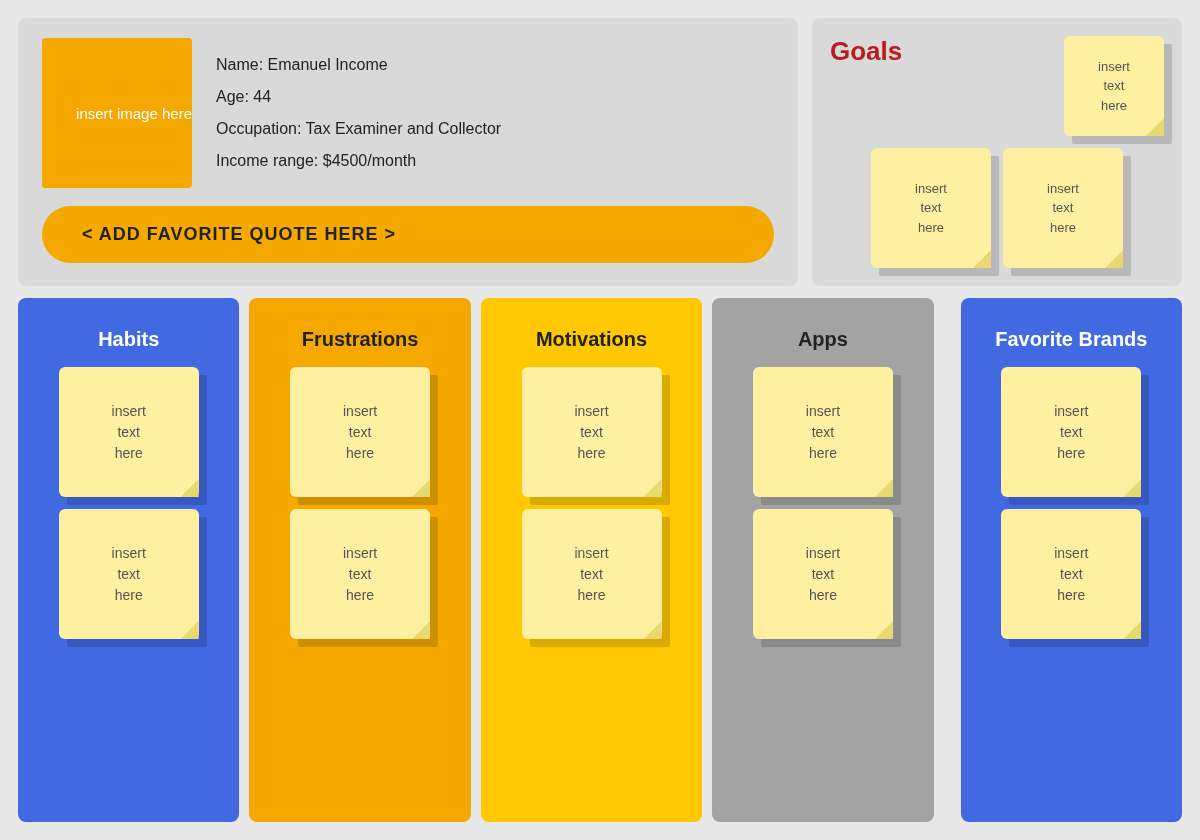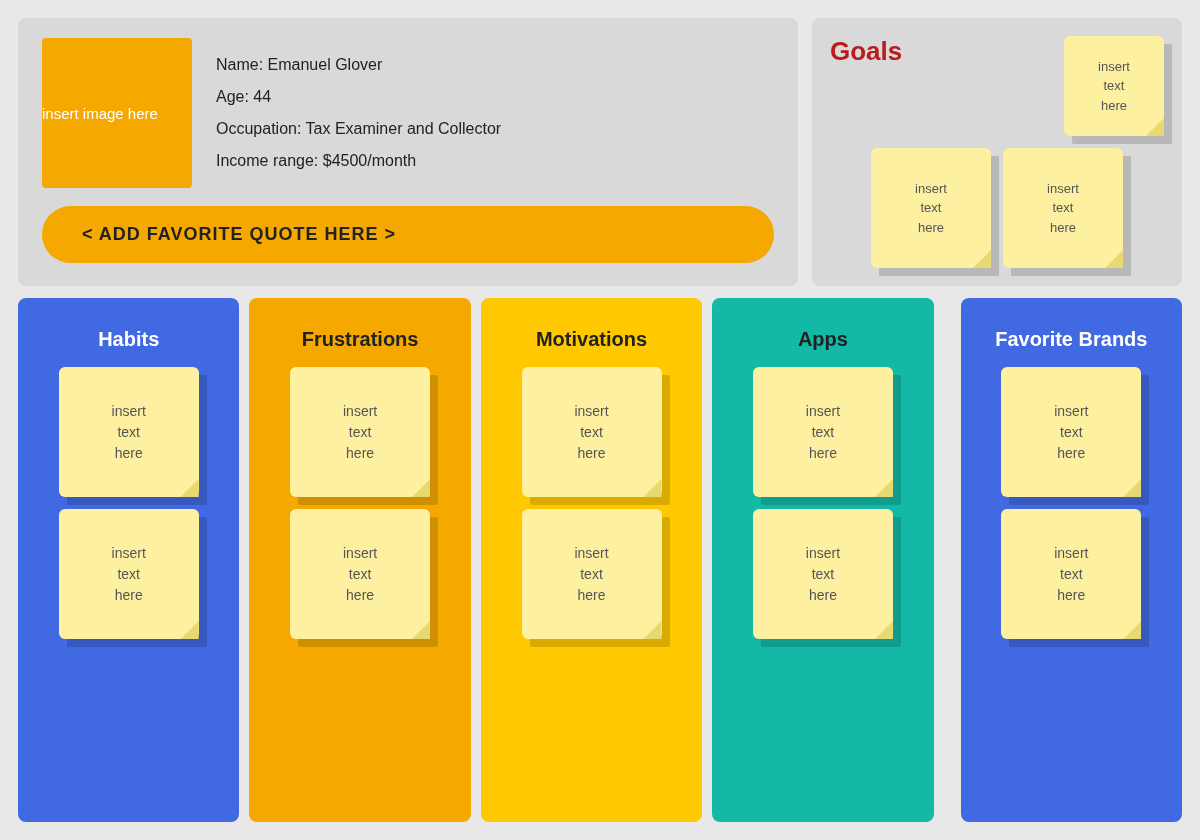--- a/index.html
+++ b/index.html
@@ -43,21 +43,21 @@
       gap: 24px;
     }
 
     .profile-image-placeholder {
       background: #f5a800;
       border-radius: 4px;
       width: 150px;
       height: 150px;
       display: flex;
       align-items: center;
-      justify-content: flex-start;
+      justify-content: flex-end;
       text-align: center;
       font-size: 15px;
       color: white;
       flex-shrink: 0;
     }
 
     .profile-info {
       font-size: 16px;
       line-height: 2;
       color: #222;
@@ -150,21 +150,21 @@
       padding: 30px 14px;
       display: flex;
       flex-direction: column;
       gap: 12px;
       align-items: center;
     }
 
     .col-habits { background: #4169e1; }
     .col-frustrations { background: #f5a800; }
     .col-motivations { background: #ffc800; }
-    .col-apps { background: #14b8a6; }
+    .col-apps { background: #a3a3a3; }
     .col-brands { background: #4169e1; margin-left: 17px; }
 
     .col-title {
       font-size: 20px;
       font-weight: bold;
       color: #222;
       text-align: center;
       margin-bottom: 4px;
     }
 
@@ -207,21 +207,21 @@
 <div class="main-wrapper">
 
   <div class="top-section">
 
     <div class="profile-card">
       <div class="profile-top">
         <div class="profile-image-placeholder">
           <span>insert image here</span>
         </div>
         <div class="profile-info">
-          <div>Name: Emanuel Glover</div>
+          <div>Name: Emanuel Income</div>
           <div>Age: 44</div>
           <div>Occupation: Tax Examiner and Collector</div>
           <div>Income range: $4500/month</div>
         </div>
       </div>
       <button class="quote-button">&lt; ADD FAVORITE QUOTE HERE &gt;</button>
     </div>
 
     <div class="goals-card">
       <div style="display:flex; justify-content: space-between; align-items: flex-start;">

